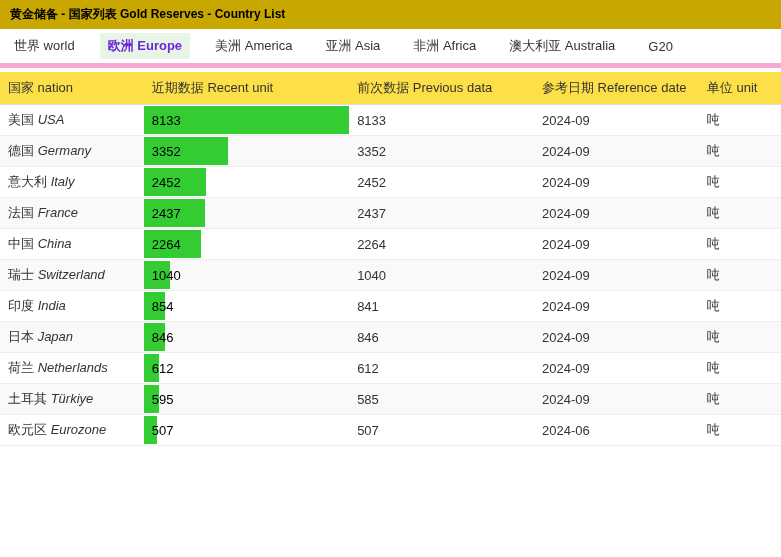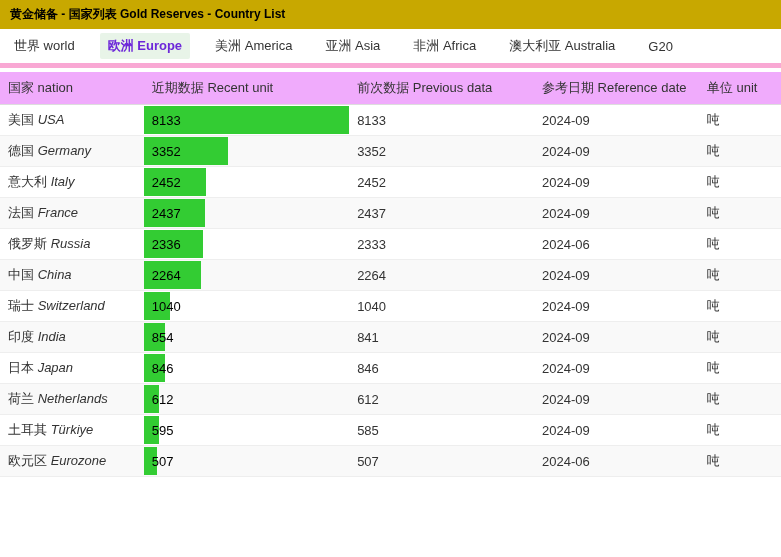--- a/index.html
+++ b/index.html
@@ -45,21 +45,21 @@
       color: #333;
     }
     .table-container {
       padding: 4px 0;
     }
     table {
       width: 100%;
       border-collapse: collapse;
     }
     thead tr {
-      background: #f0abfc;
+      background: #fde047;
       margin-top: 12px;
     }
     thead th {
       padding: 7px 8px;
       text-align: left;
       font-weight: normal;
       color: #333;
       border-bottom: 1px solid #ddd;
       white-space: nowrap;
     }
@@ -181,32 +181,20 @@
       <div class="bar-wrapper">
         <div class="bar-fill" style="width:29.964342800934464%"></div>
         <span class="bar-val">2437</span>
       </div>
           </td>
           <td class="col-prev">2437</td>
           <td class="col-date">2024-09</td>
           <td class="col-unit">吨</td>
         </tr>
         <tr>
-          <td class="col-nation"><span>俄罗斯</span> <span style="font-style:italic">Russia</span></td>
-          <td class="td-bar col-recent">
-      <div class="bar-wrapper">
-        <div class="bar-fill" style="width:28.722488626583058%"></div>
-        <span class="bar-val">2336</span>
-      </div>
-          </td>
-          <td class="col-prev">2333</td>
-          <td class="col-date">2024-06</td>
-          <td class="col-unit">吨</td>
-        </tr>
-        <tr>
           <td class="col-nation"><span>中国</span> <span style="font-style:italic">China</span></td>
           <td class="td-bar col-recent">
       <div class="bar-wrapper">
         <div class="bar-fill" style="width:27.837206442887002%"></div>
         <span class="bar-val">2264</span>
       </div>
           </td>
           <td class="col-prev">2264</td>
           <td class="col-date">2024-09</td>
           <td class="col-unit">吨</td>

